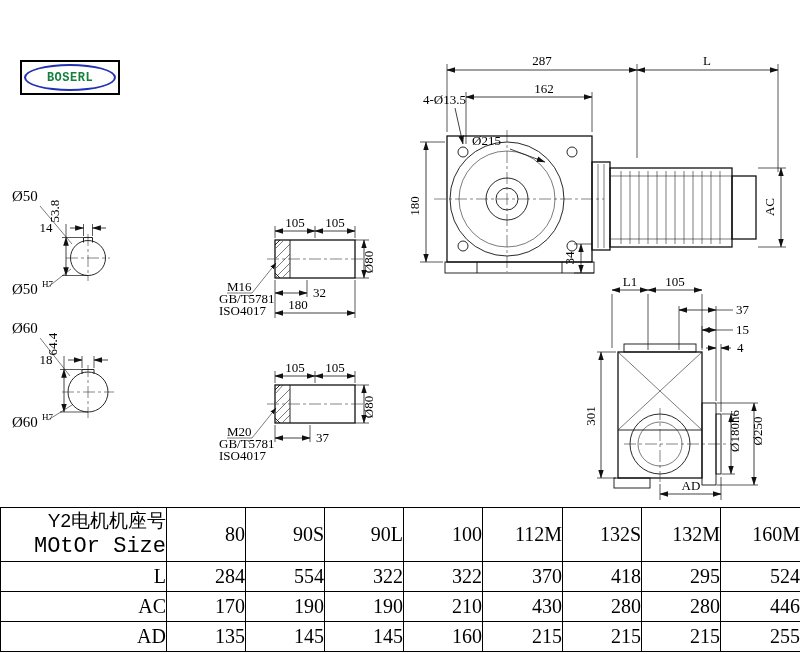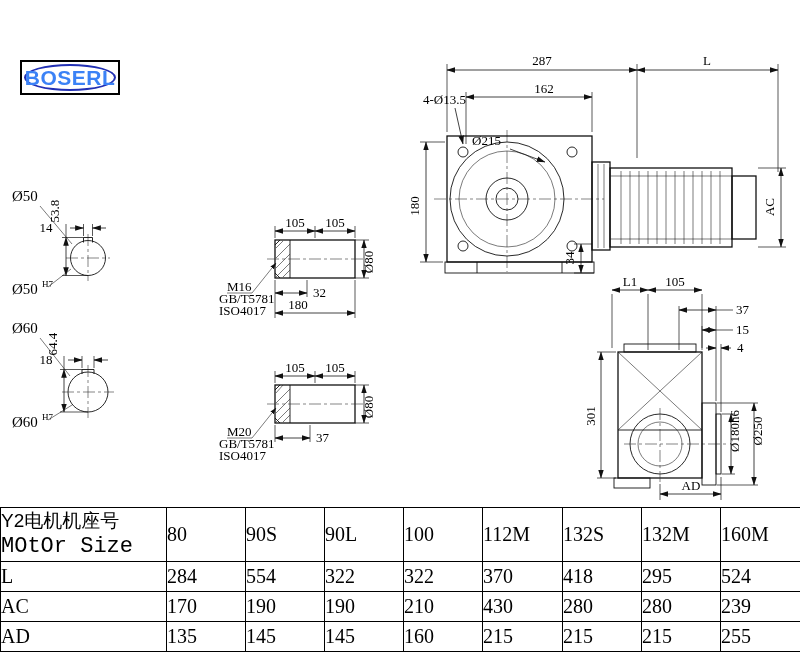--- a/index.html
+++ b/index.html
@@ -3,33 +3,33 @@
 <meta charset="utf-8">
 <style>
   *{margin:0;padding:0;box-sizing:border-box}
   html,body{background:#fff}
   body{width:800px;height:654px;position:relative;font-family:"Liberation Serif",serif;color:#000}
   .page{position:relative;width:800px;height:654px;background:#fff;overflow:hidden}
   svg.drawing{position:absolute;left:0;top:0}
   .title{position:absolute;left:24px;top:12px;font-family:"Liberation Sans",sans-serif;font-weight:700;font-size:30px;letter-spacing:1px;white-space:nowrap}
   .logo{position:absolute;left:20px;top:60px;width:100px;height:35px;border:2px solid #000;background:#fff}
   .logo-oval{position:absolute;left:2px;top:2px;right:2px;bottom:2px;border:2px solid #2230b4;border-radius:50%;display:flex;align-items:center;justify-content:center}
-  .logo-text{font-family:Liberation Sans, sans-serif;font-weight:700;font-size:21px;color:#3b82f6;letter-spacing:.5px}
+  .logo-text{font-family:Liberation Mono, monospace;font-weight:700;font-size:12px;color:#15803d;letter-spacing:.5px}
   
   .ol{fill:none;stroke:#111;stroke-width:1.3}
   .l{fill:none;stroke:#111;stroke-width:.9}
   .thin{fill:none;stroke:#222;stroke-width:.6}
   .cl{fill:none;stroke:#333;stroke-width:.6;stroke-dasharray:12 3 3 3}
   .ext{fill:none;stroke:#111;stroke-width:.7}
   .dl{fill:none;stroke:#111;stroke-width:.8}
   text.d{font-family:"Liberation Serif",serif;font-size:13px;fill:#000}
   text.big{font-size:15px}
   text.sup{font-size:9px}
   
-  table.dims{position:absolute;left:0;top:507px;width:800px;border-collapse:collapse;table-layout:fixed;text-align:left;font-size:20px}
+  table.dims{position:absolute;left:0;top:507px;width:800px;border-collapse:collapse;table-layout:fixed;text-align:right;font-size:20px}
   table.dims td{border:1.5px solid #000;padding:0;vertical-align:middle}
   .hdr-cn{font-size:19px;font-family:"Liberation Sans",sans-serif;line-height:1.3}
   .hdr-en{font-size:22px;font-family:"Liberation Mono",monospace;line-height:1.2}
 </style>
 </head>
 <body>
 
 <div class="page">
 
 <svg class="drawing" width="800" height="507" viewBox="0 0 800 507">
@@ -339,21 +339,21 @@
     </tr>
     <tr style="height:30px">
       <td>AC</td>
       <td>170</td>
       <td>190</td>
       <td>190</td>
       <td>210</td>
       <td>430</td>
       <td>280</td>
       <td>280</td>
-      <td>239</td>
+      <td>446</td>
     </tr>
     <tr style="height:30px">
       <td>AD</td>
       <td>135</td>
       <td>145</td>
       <td>145</td>
       <td>160</td>
       <td>215</td>
       <td>215</td>
       <td>215</td>

